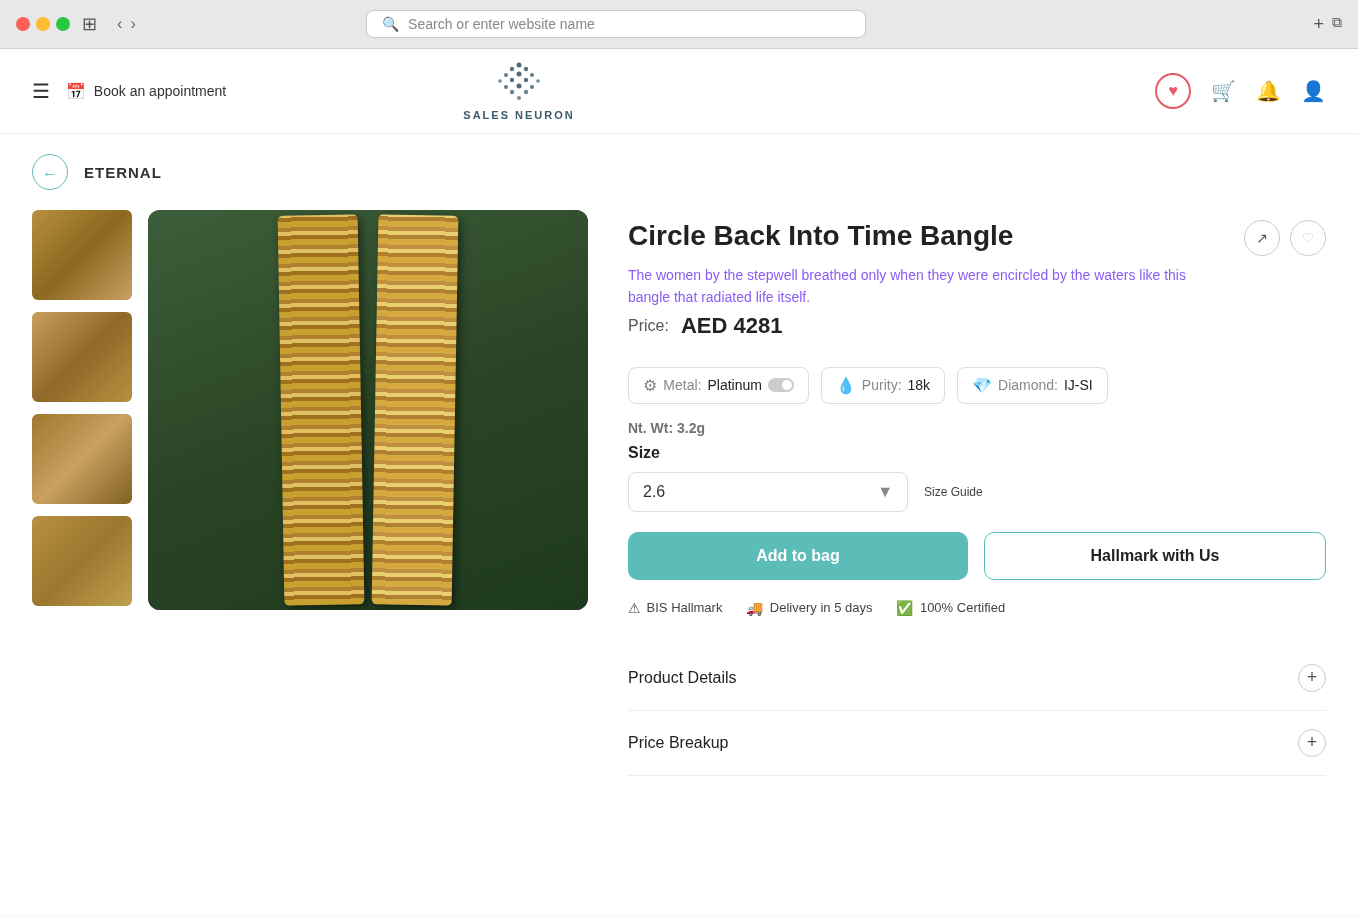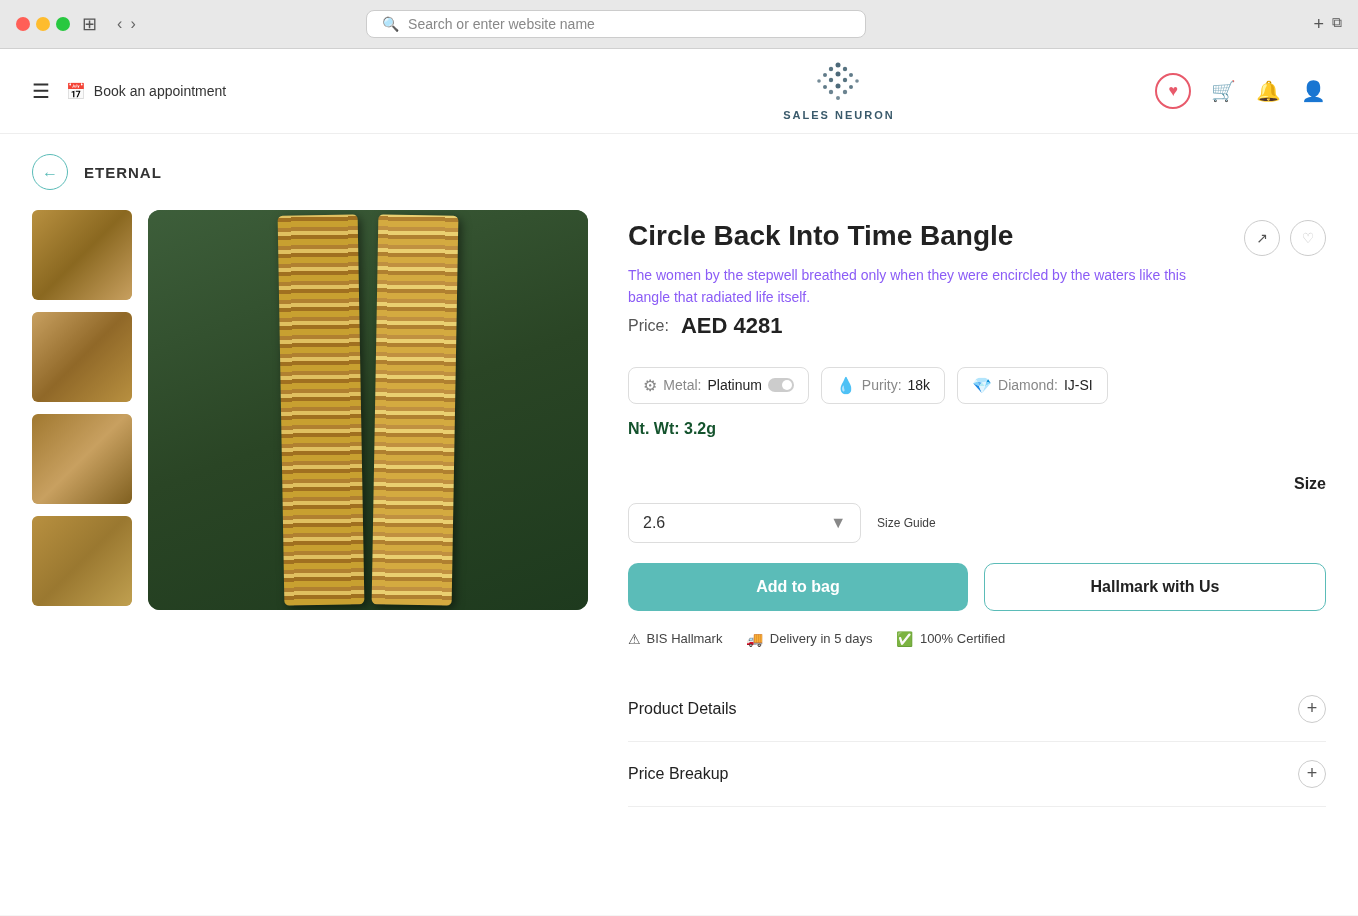--- a/index.html
+++ b/index.html
@@ -46,21 +46,21 @@
       display: flex;
       align-items: center;
       padding: 12px 32px;
       border-bottom: 1px solid #eee;
       background: white;
     }
     .header-left { display: flex; align-items: center; gap: 16px; flex: 1; }
     .hamburger { font-size: 20px; cursor: pointer; color: #333; background: none; border: none; }
     .book-appointment { display: flex; align-items: center; gap: 8px; font-size: 14px; color: #333; cursor: pointer; text-decoration: none; }
     .book-icon { font-size: 16px; }
-    .header-center { flex: 1; display: flex; justify-content: center; align-items: flex-end; flex-direction: column; }
+    .header-center { flex: 1; display: flex; justify-content: center; align-items: flex-start; flex-direction: column; }
     .logo-text { font-size: 11px; font-weight: 600; color: #3a5a6b; letter-spacing: 2px; text-align: center; }
     .header-right { flex: 1; display: flex; justify-content: flex-end; align-items: center; gap: 20px; }
     .heart-btn {
       width: 36px; height: 36px; border-radius: 50%;
       border: 2px solid #e85a6b;
       background: white;
       display: flex; align-items: center; justify-content: center;
       cursor: pointer; color: #e85a6b; font-size: 16px;
     }
     .header-icon { font-size: 20px; color: #555; cursor: pointer; background: none; border: none; }
@@ -133,28 +133,28 @@
     }
     .toggle-dot::after {
       content: '';
       position: absolute;
       right: 2px; top: 2px;
       width: 10px; height: 10px;
       border-radius: 50%;
       background: white;
     }
 
-    .net-weight { font-size: 16px; color: #14532d; margin-bottom: 37px; }
+    .net-weight { font-size: 14px; color: #737373; margin-bottom: 8px; }
     .net-weight span { font-weight: 600; }
 
     .size-row { margin-bottom: 20px; }
-    .size-label { font-size: 16px; font-weight: 600; color: #222; margin-bottom: 10px; text-align: right; }
+    .size-label { font-size: 16px; font-weight: 600; color: #222; margin-bottom: 10px; }
     .size-select-row { display: flex; align-items: center; gap: 16px; }
     .size-select {
-      width: 233px; padding: 10px 14px;
+      width: 280px; padding: 10px 14px;
       border: 1.5px solid #ddd; border-radius: 8px;
       font-size: 16px; color: #333;
       display: flex; align-items: flex-end; justify-content: space-between;
       cursor: pointer; background: white;
     }
     .size-guide { font-size: 12px; color: #404040; cursor: pointer; }
 
     .cta-row { display: flex; gap: 16px; margin-bottom: 20px; }
     .add-to-bag-btn {
       flex: 1; padding: 14px;

